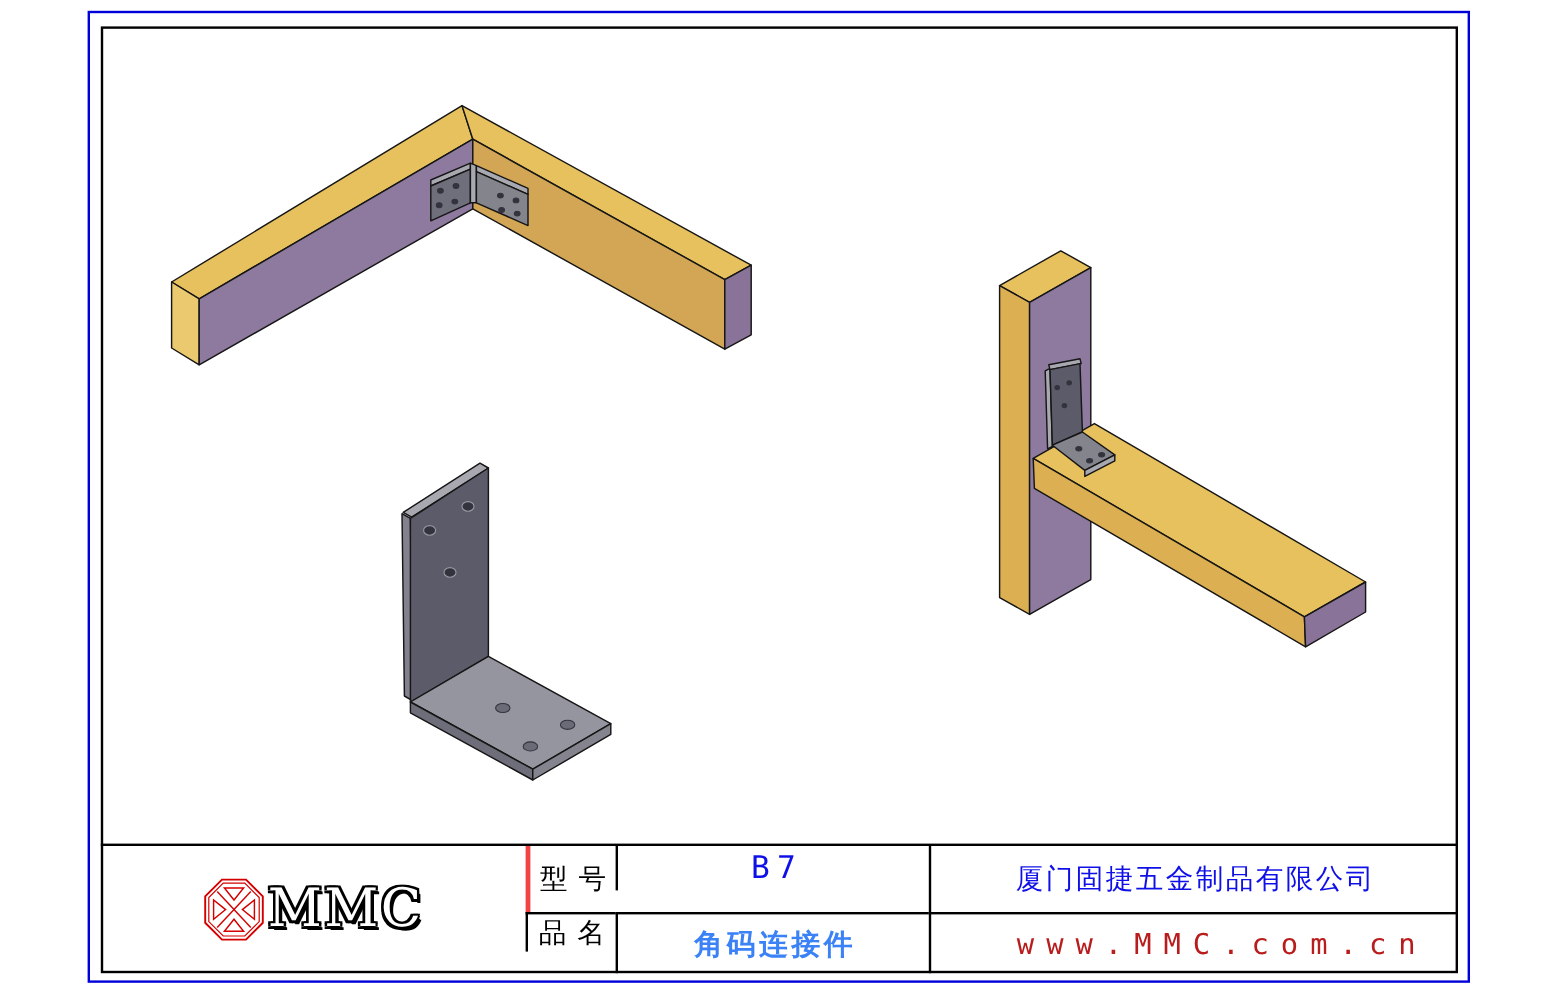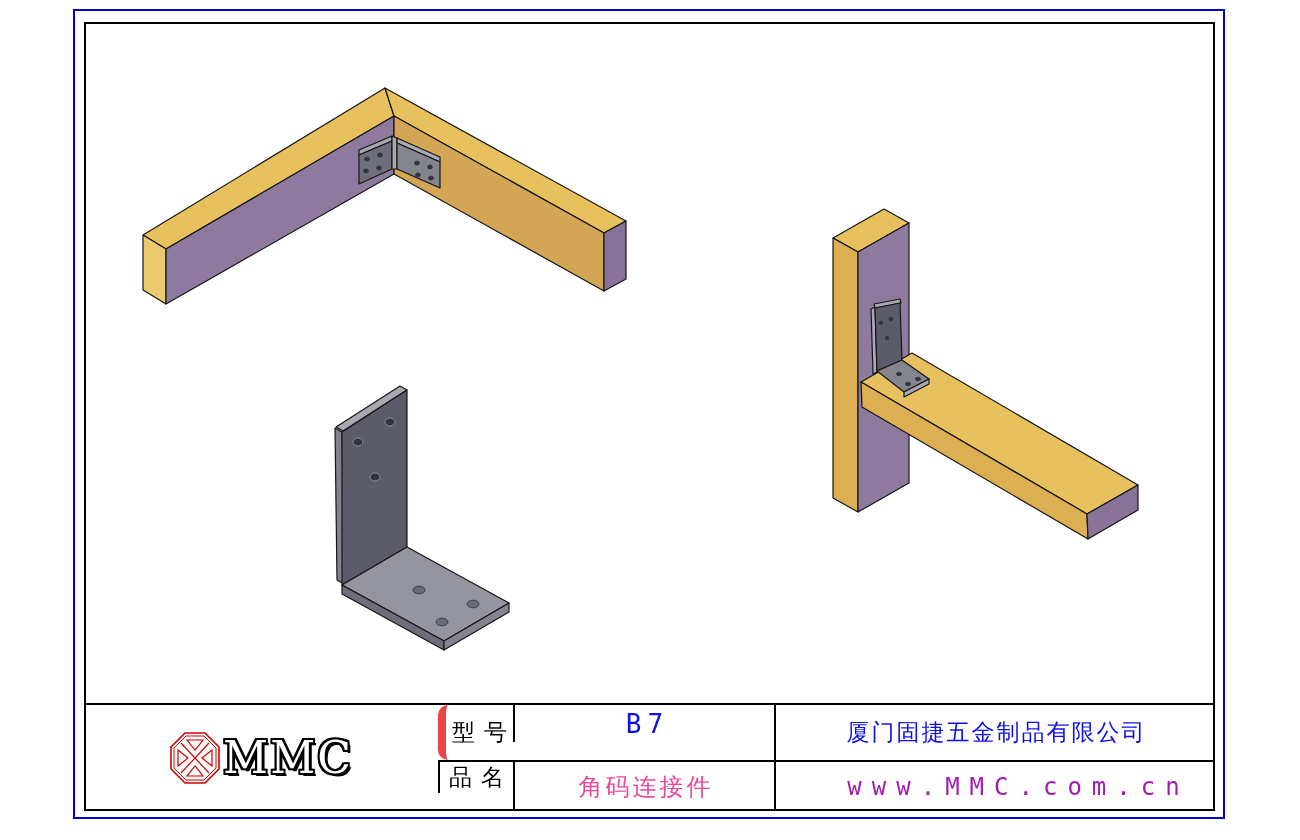--- a/index.html
+++ b/index.html
@@ -10,33 +10,33 @@
   .inner-border{position:absolute;left:84px;top:22px;width:1131px;height:789px;
                 border:2px solid #000000;box-sizing:border-box;}
   .scene{position:absolute;left:0;top:0;width:1300px;height:840px;}
   .scene polygon,.scene line{stroke:#161616;stroke-width:1.2;stroke-linejoin:round;}
   .scene ellipse{stroke-width:0.9;}
   
   .title-block{position:absolute;left:84px;top:703px;width:1131px;height:108px;
                border-top:2px solid #000;box-sizing:border-box;}
   .cell{position:absolute;display:flex;align-items:center;justify-content:center;box-sizing:border-box;}
   .logo-cell{left:0;top:0;width:354px;height:106px;flex-direction:row;gap:2px;}
-  .c-label1{left:354px;top:0;width:75px;height:55px;border-left:8px solid #ef4444;border-radius:10px;}
+  .c-label1{left:354px;top:0;width:75px;height:55px;border-left:4px solid #ef4444;}
   .c-label2{left:354px;top:55px;width:75px;height:33px;border-left:2px solid #000;border-top:2px solid #000;}
   .c-value1{left:429px;top:0;width:261px;height:37px;border-left:2px solid #000;}
   .c-value2{left:429px;top:55px;width:261px;height:51px;border-left:2px solid #000;border-top:2px solid #000;}
   .c-company{left:690px;top:0;width:441px;height:55px;border-left:2px solid #000;}
   .c-website{left:690px;top:55px;width:441px;height:51px;border-left:2px solid #000;border-top:2px solid #000;}
   .t-label{font-size:23px;letter-spacing:9px;margin-right:-9px;color:#000;}
   .t-model{font-family:"DejaVu Sans Mono","Liberation Mono",monospace;font-size:26px;
            letter-spacing:6px;margin-right:-6px;color:#0f0fe8;}
-  .t-product{font-size:24px;letter-spacing:3px;margin-right:-3px;color:#ec4899;}
+  .t-product{font-size:24px;letter-spacing:3px;margin-right:-3px;color:#3b82f6;font-weight:bold;}
   .t-company{font-size:23px;letter-spacing:2px;margin-right:-2px;color:#0f0fe8;}
   .t-website{font-family:"DejaVu Sans Mono","Liberation Mono",monospace;font-size:24px;
-             letter-spacing:10px;margin-right:-10px;color:#a21caf;margin-left:36px;}
+             letter-spacing:10px;margin-right:-10px;color:#b91c1c;margin-left:36px;}
   .logo-text{font-family:"DejaVu Serif","Liberation Serif",serif;font-weight:normal;font-size:44px;
              color:#ffffff;letter-spacing:2px;line-height:1;
              text-shadow:-2px 0 #000,2px 0 #000,0 -2px #000,0 2px #000,
                          -2px -2px #000,2px 2px #000,2px -2px #000,-2px 2px #000,3px 3px 0 #000;}
   .logo-icon{width:52px;height:54px;}
 </style>
 </head>
 <body>
 
 <div class="canvas">

